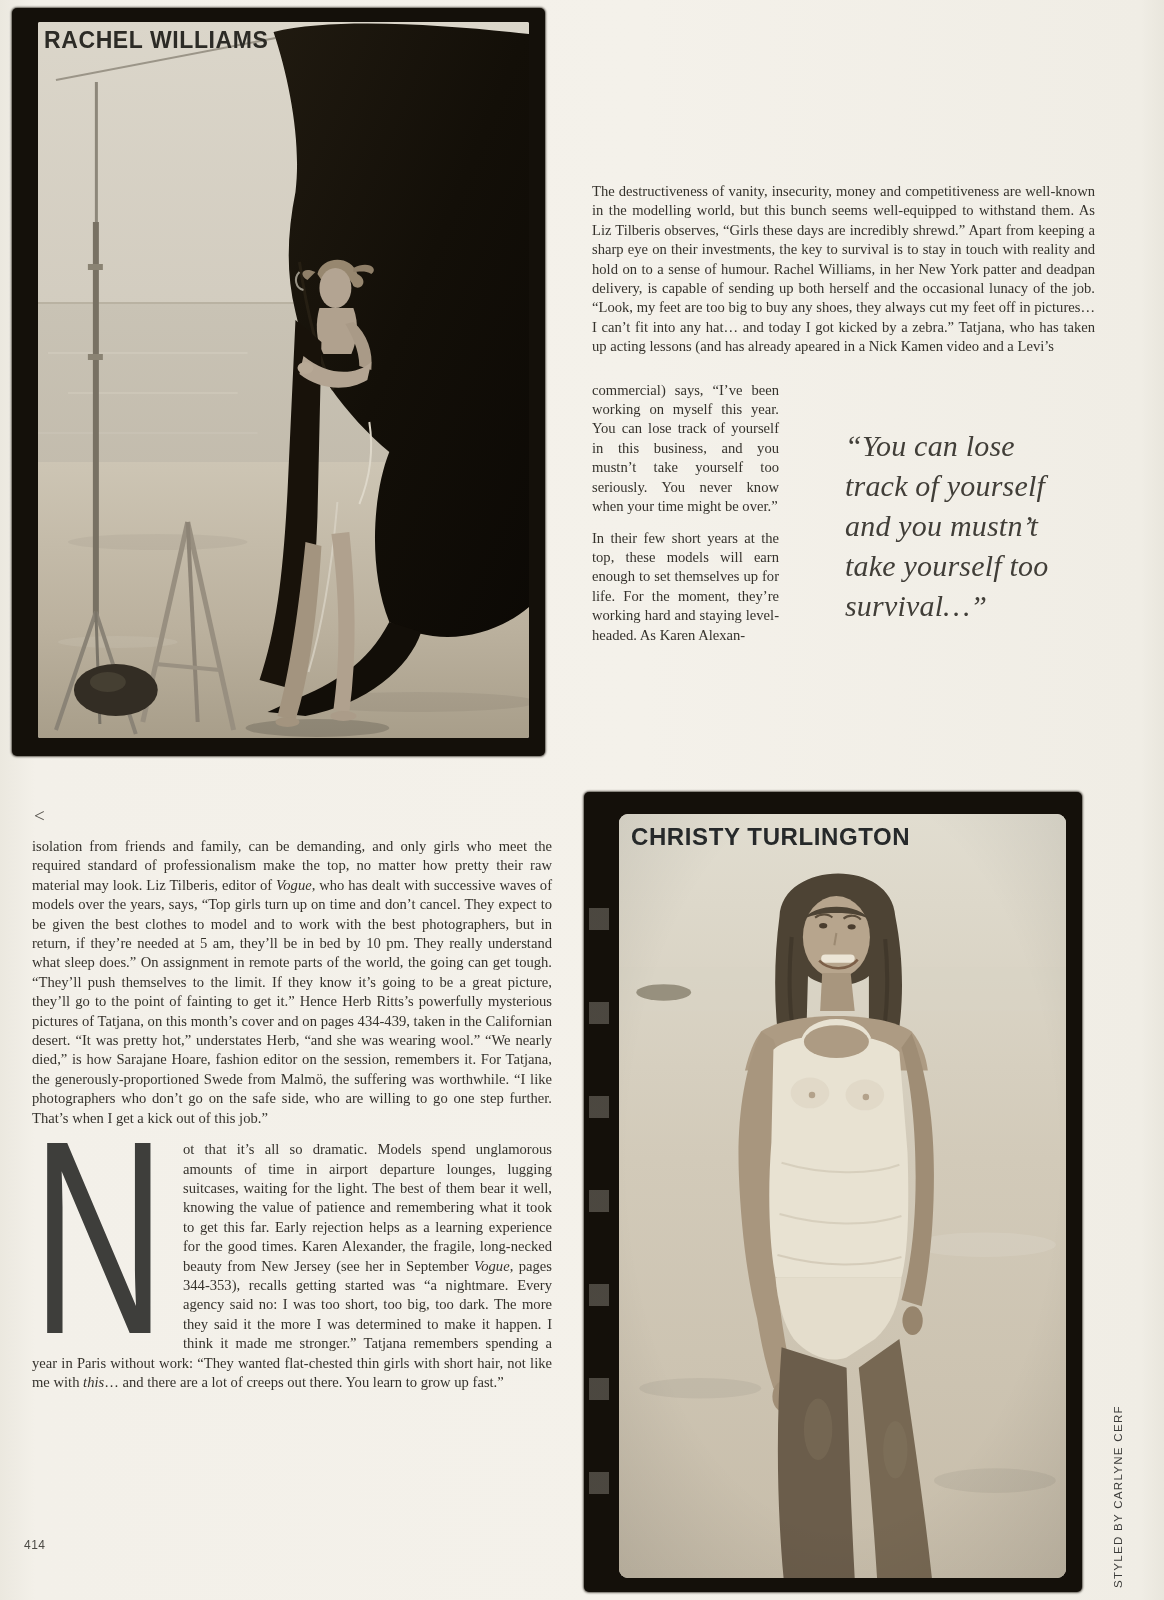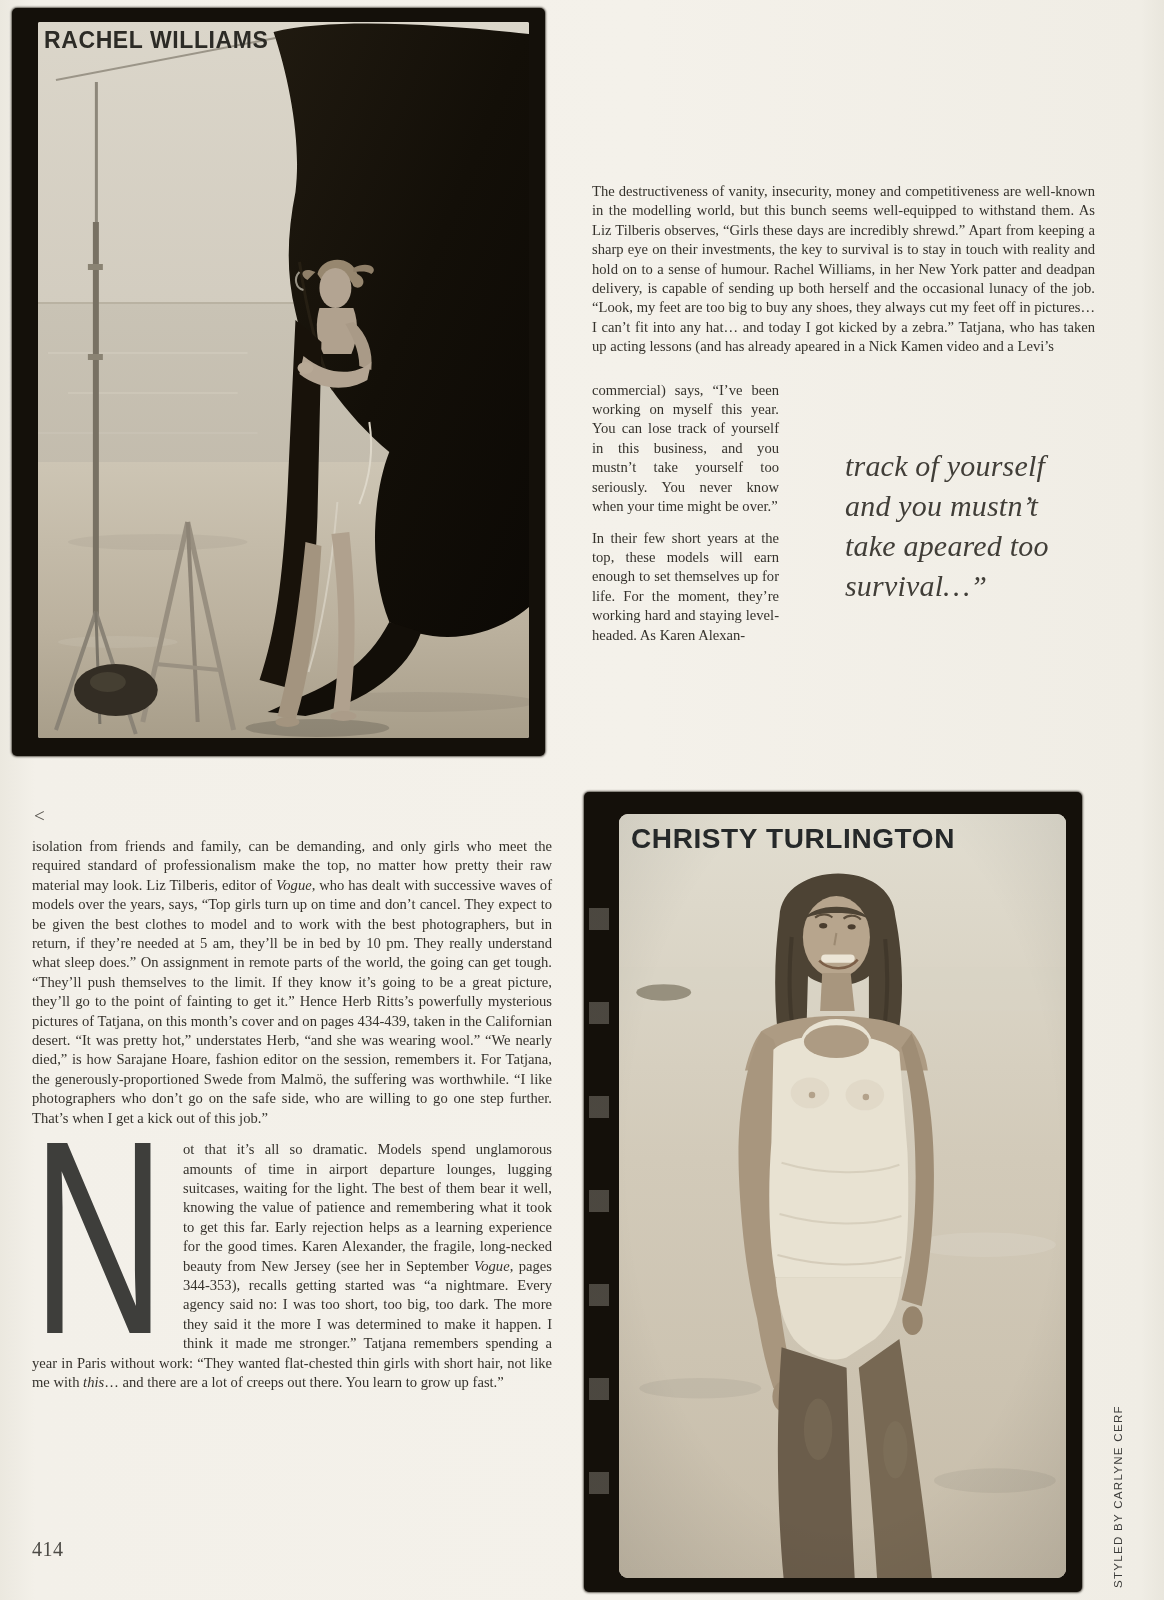--- a/index.html
+++ b/index.html
@@ -18,21 +18,21 @@
   .photo-inner{position:absolute;overflow:hidden;background:#d8d3c7;}
   .photo1 .photo-inner{left:26px;top:14px;right:16px;bottom:18px;border-radius:2px;padding-left:40px;}
   .photo2 .photo-inner{left:35px;top:22px;right:16px;bottom:14px;border-radius:9px;}
   .photo-inner svg{position:absolute;left:0;top:0;width:100%;height:100%;}
   .photo-label{
     position:absolute;margin:0;
     font-family:"Liberation Sans",sans-serif;font-weight:700;
     color:#2c2b26;letter-spacing:.6px;
   }
   .photo1 .photo-label{left:6px;top:5px;font-size:23px;}
-  .photo2 .photo-label{left:12px;top:9px;font-size:28px;color:#26292a;}
+  .photo2 .photo-label{left:12px;top:9px;font-size:24px;color:#26292a;}
   .film-strip{
     position:absolute;left:5px;top:44px;bottom:44px;width:20px;border-radius:4px;
     background:repeating-linear-gradient(180deg,transparent 0 72px,rgba(235,230,218,.26) 72px 94px);
   }
   
   .body{margin:12px;font-size:14.6px;line-height:19.4px;text-align:justify;}
   .right-col{position:absolute;left:580px;top:170px;width:527px;}
   .row{display:flex;align-items:center;}
   .narrow{width:211px;flex:0 0 auto;}
   .pullquote{
@@ -44,22 +44,22 @@
   .left-col{position:absolute;left:20px;top:806px;width:544px;}
   .cont-mark{font-size:19px;color:#55524c;line-height:1;margin:0 0 7px 14px;}
   .it{font-style:italic;}
   .dropcap-box{float:left;width:136px;height:192px;overflow:hidden;margin:3px 15px 0 0;}
   .dropcap{
     display:block;font-family:"Liberation Sans",sans-serif;font-weight:400;color:#3e3e3b;
     font-size:276px;line-height:1;margin-top:-44px;
     transform:scaleX(.67);transform-origin:0 0;
   }
   .pagenum{
-    position:absolute;left:32px;top:1538px;
-    font-family:Liberation Serif, serif;font-size:20px;color:#4c4a45;letter-spacing:.5px;
+    position:absolute;left:24px;top:1538px;
+    font-family:Liberation Sans, sans-serif;font-size:12px;color:#4c4a45;letter-spacing:.5px;
   }
   .credit{
     position:absolute;left:1112px;top:1282px;height:306px;
     writing-mode:vertical-rl;transform:rotate(180deg);
     font-family:"Liberation Sans",sans-serif;font-size:11.5px;letter-spacing:1.3px;color:#3c3c3a;
     display:flex;align-items:center;
   }
 </style>
 </head>
 <body>
@@ -155,23 +155,24 @@
   </section>
 
   <section class="right-col">
     <p class="body">The destructiveness of vanity, insecurity, money and competitiveness are well-known in the modelling world, but this bunch seems well-equipped to withstand them. As Liz Tilberis observes, “Girls these days are incredibly shrewd.” Apart from keeping a sharp eye on their investments, the key to survival is to stay in touch with reality and hold on to a sense of humour. Rachel Williams, in her New York patter and deadpan delivery, is capable of sending up both herself and the occasional lunacy of the job. “Look, my feet are too big to buy any shoes, they always cut my feet off in pictures… I can’t fit into any hat… and today I got kicked by a zebra.” Tatjana, who has taken up acting lessons (and has already apeared in a Nick Kamen video and a Levi’s</p>
     <div class="row">
       <div class="narrow">
         <p class="body">commercial) says, “I’ve been working on myself this year. You can lose track of yourself in this business, and you mustn’t take yourself too seriously. You never know when your time might be over.”</p>
         <p class="body">In their few short years at the top, these models will earn enough to set themselves up for life. For the moment, they’re working hard and staying level-headed. As Karen Alexan-</p>
       </div>
       <div class="pullquote">
+        <div>“You can lose</div>
         <div>track of yourself</div>
         <div>and you mustn’t</div>
-        <div>take apeared too</div>
+        <div>take yourself too</div>
         <div>survival…”</div>
       </div>
     </div>
   </section>
 
   <section class="left-col">
     <div class="cont-mark">&lt;</div>
     <p class="body"><span>isolation from friends and family, can be demanding, and only girls who meet the required standard of professionalism make the top, no matter how pretty their raw material may look. Liz Tilberis, editor of </span><span class="it">Vogue</span><span>, who has dealt with successive waves of models over the years, says, “Top girls turn up on time and don’t cancel. They expect to be given the best clothes to model and to work with the best photographers, but in return, if they’re needed at 5 am, they’ll be in bed by 10 pm. They really understand what sleep does.” On assignment in remote parts of the world, the going can get tough. “They’ll push themselves to the limit. If they know it’s going to be a great picture, they’ll go to the point of fainting to get it.” Hence Herb Ritts’s powerfully mysterious pictures of Tatjana, on this month’s cover and on pages 434-439, taken in the Californian desert. “It was pretty hot,” understates Herb, “and she was wearing wool.” “We nearly died,” is how Sarajane Hoare, fashion editor on the session, remembers it. For Tatjana, the generously-proportioned Swede from Malmö, the suffering was worthwhile. “I like photographers who don’t go on the safe side, who are willing to go one step further. That’s when I get a kick out of this job.”</span></p>
     <p class="body"><span class="dropcap-box">
           <span class="dropcap">N</span>

